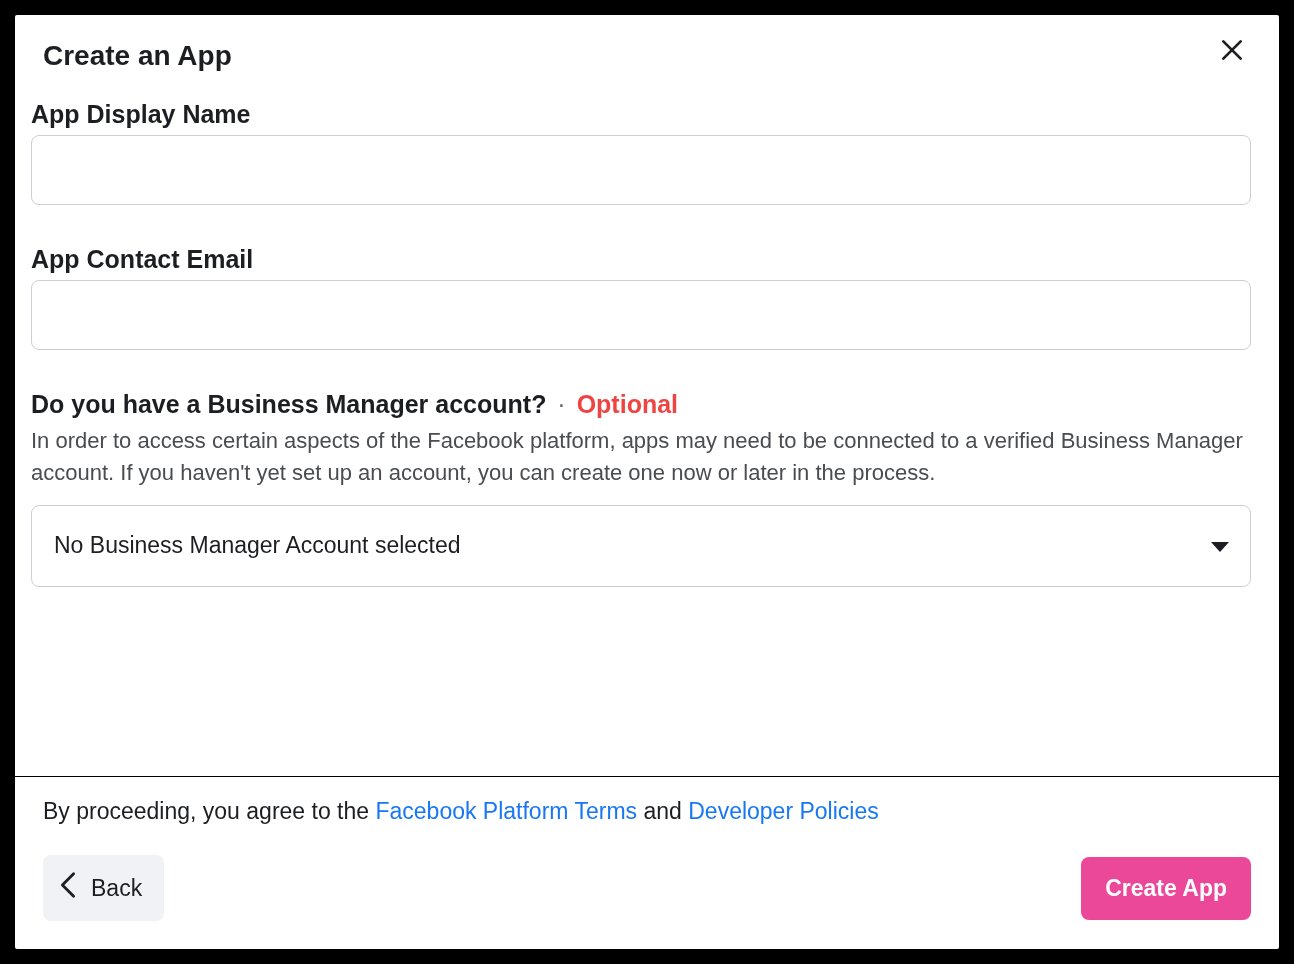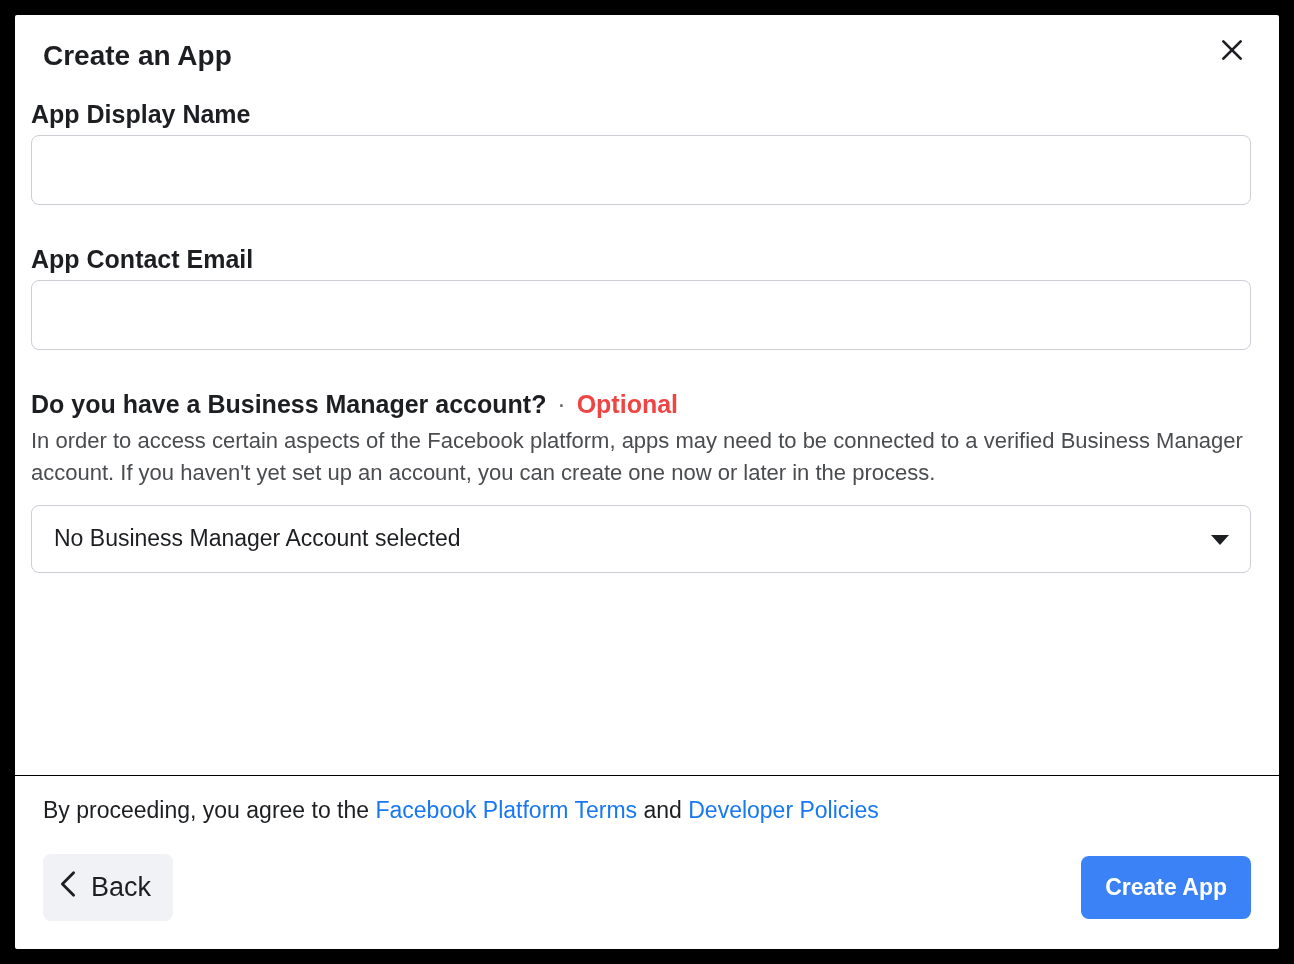--- a/index.html
+++ b/index.html
@@ -85,21 +85,21 @@
       padding: 0 20px;
       background: #fff;
       color: #1c1e21;
     }
     .select-wrapper {
       position: relative;
       width: 100%;
     }
     .select-display {
       width: 100%;
-      height: 68px;
+      height: 82px;
       border: 1px solid #ccd0d5;
       border-radius: 8px;
       font-size: 23px;
       padding: 0 50px 0 22px;
       background: #fff;
       color: #1c1e21;
       display: flex;
       align-items: center;
       cursor: pointer;
       text-align: left;
@@ -137,31 +137,31 @@
       align-items: center;
     }
     .back-btn {
       display: inline-flex;
       align-items: center;
       gap: 14px;
       background: #f0f2f5;
       border: none;
       border-radius: 8px;
       padding: 16px 22px 16px 16px;
-      font-size: 27px;
+      font-size: 23px;
       font-weight: 500;
       color: #1c1e21;
       cursor: pointer;
     }
     .back-btn svg {
       width: 18px;
       height: 28px;
     }
     .create-btn {
-      background: #3b82f6;
+      background: #ec4899;
       border: none;
       border-radius: 8px;
       padding: 18px 24px;
       font-size: 23px;
       font-weight: 700;
       color: #fff;
       cursor: not-allowed;
     }
   </style>
 </head>

